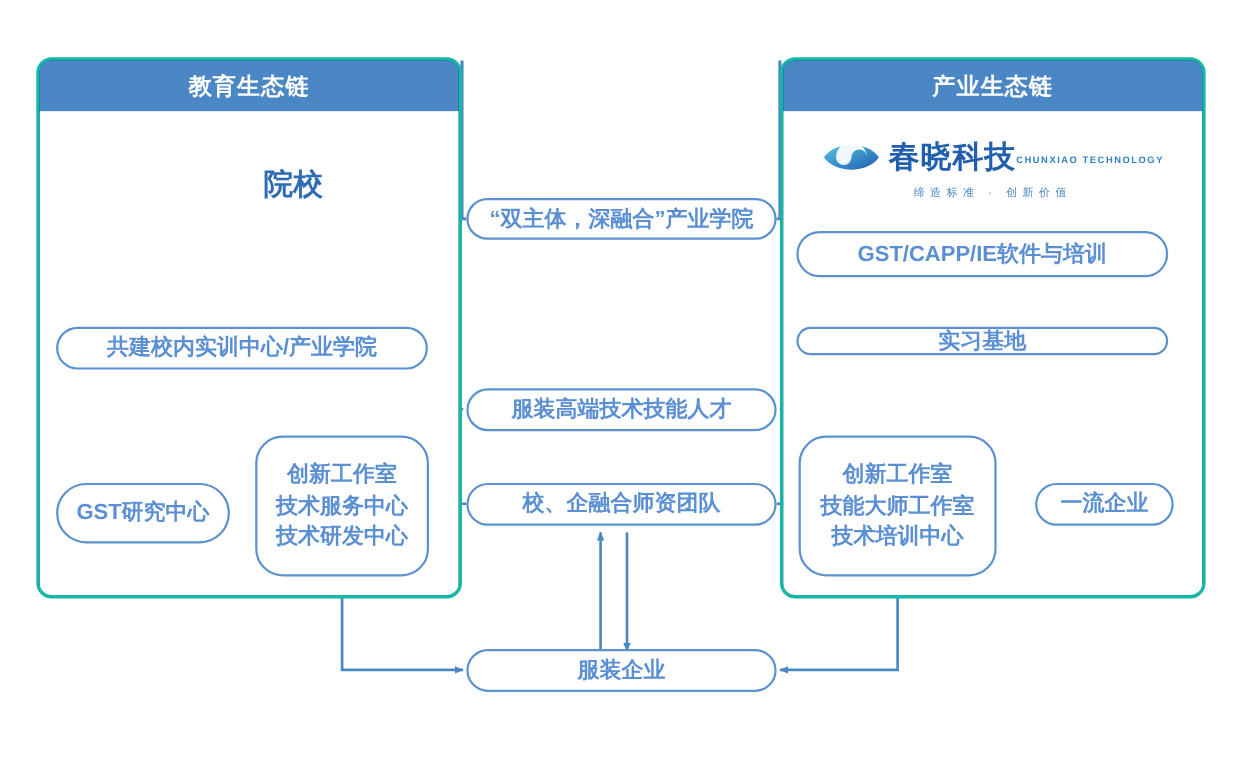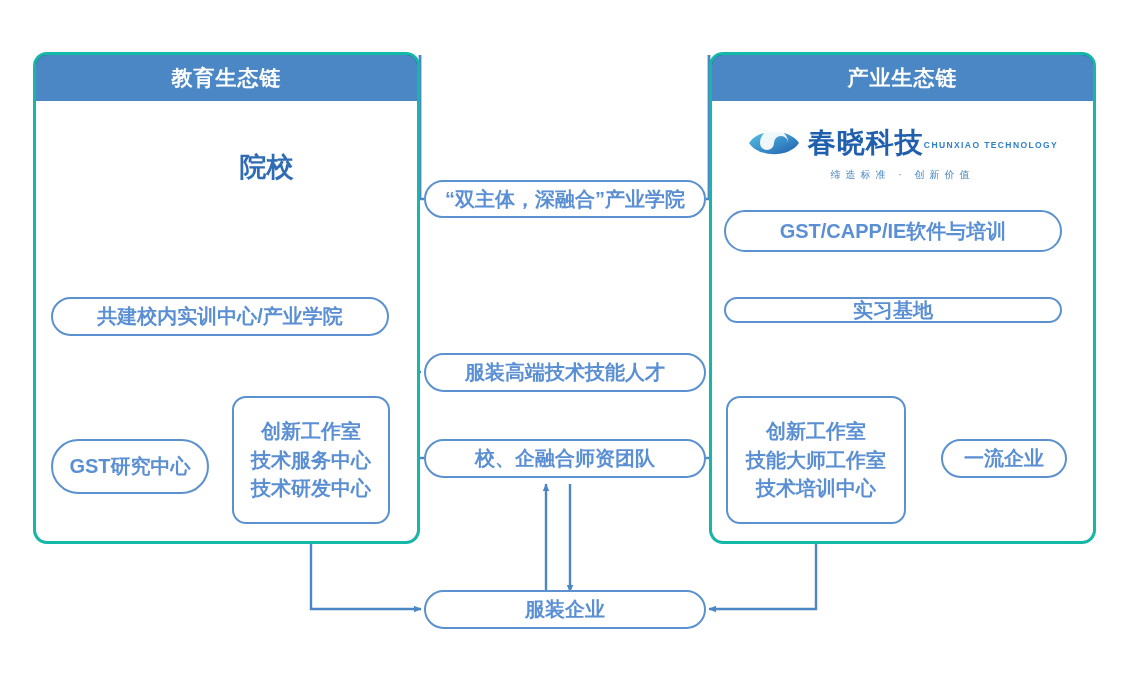--- a/index.html
+++ b/index.html
@@ -16,21 +16,21 @@
   .panel-body{position:relative;height:calc(100% - 46px);background:#fff;}
 
   .sect-title{position:absolute;width:100%;text-align:center;
               color:#2f6cb5;font-size:27px;font-weight:bold;}
 
   .node{position:absolute;box-sizing:border-box;border:2px solid #5b91cf;
         background:#ffffff;color:#5b8fd4;display:flex;flex-direction:column;
         align-items:center;justify-content:center;text-align:right;
         font-size:20px;font-weight:bold;line-height:1.42;}
   .pill{border-radius:999px;}
-  .rrect{border-radius:14px;}
+  .rrect{border-radius:25px;}
   .node .ln{display:block;white-space:nowrap;}
 
   
   .logo{position:absolute;display:flex;flex-direction:column;align-items:center;}
   .logo-row{display:flex;align-items:center;gap:7px;}
   .logo-cn{font-size:28px;font-weight:bold;color:#1f5fae;letter-spacing:1px;
            line-height:1;}
   .logo-en{font-size:8.5px;font-weight:bold;color:#2f7fc9;letter-spacing:1.4px;
            margin-top:3px;text-align:center;}
   .logo-tag{font-size:10px;color:#4a87c4;letter-spacing:5px;margin-top:5px;}

